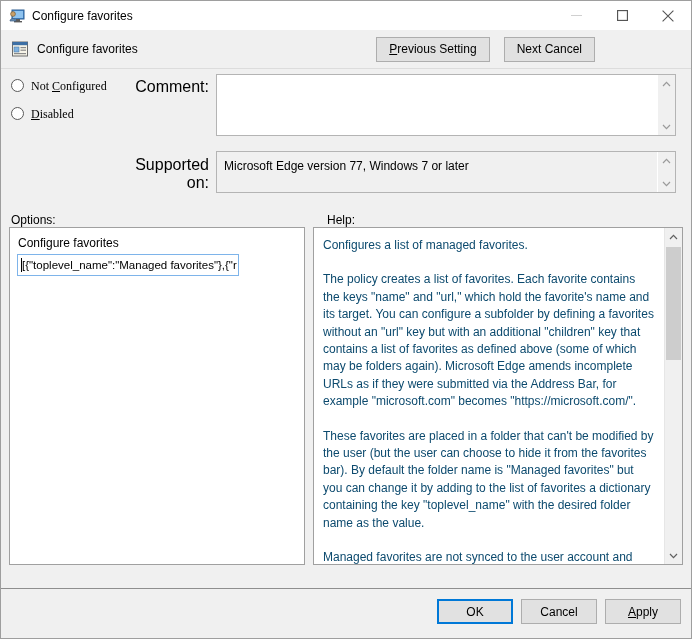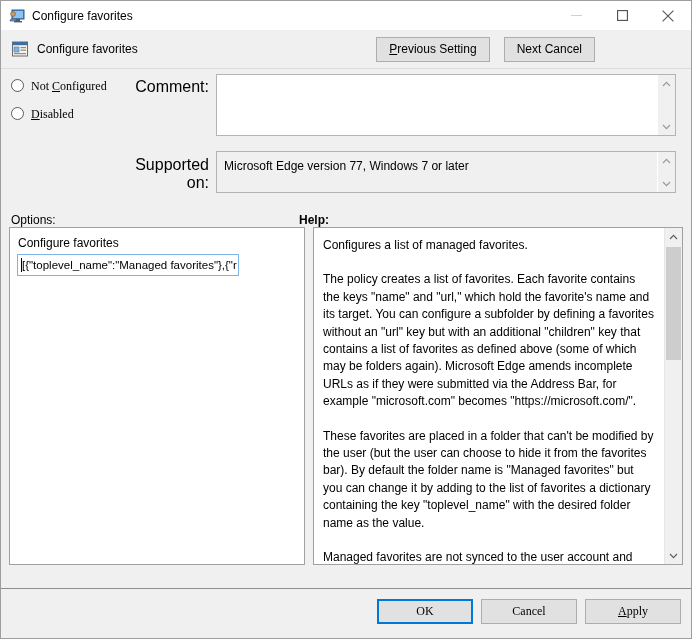--- a/index.html
+++ b/index.html
@@ -271,21 +271,21 @@
     width: 1px;
     height: 14px;
     background: #000;
     vertical-align: -3px;
   }
 
   .help-body {
     padding: 9px 10px 0 9px;
     font-size: 12px;
     line-height: 17.4px;
-    color: #000000;
+    color: #0c4a6e;
     overflow: hidden;
     height: 100%;
     box-sizing: border-box;
   }
   .help-body p { margin: 0 0 17px 0; }
   .help-body p:last-child { margin-bottom: 0; }
 
   
   .footer {
     height: 49px;
@@ -294,21 +294,21 @@
     background: #f0f0f0;
     position: relative;
   }
   .footer-buttons {
     position: absolute;
     right: 10px;
     top: 10px;
     display: flex;
     gap: 8px;
   }
-  .btn.wide { width: 96px; padding: 0; font-family: Liberation Serif, serif; }
+  .btn.wide { width: 76px; padding: 0; }
   .btn.focused {
     border: 2px solid #0078d7;
   }
 </style>
 </head>
 <body>
 
 <div id="dialog">
 
   <div class="titlebar">
@@ -408,21 +408,21 @@
           <svg width="9" height="6" viewBox="0 0 9 6">
               <path d="M1 1 L4.5 4.6 L8 1" stroke="#9a9a9a" stroke-width="1.2" fill="none"></path>
             </svg>
         </div>
       </div>
     </div>
   </div>
 
   <div class="panels-labels">
     <div class="panel-label" style="left:10px;">Options:</div>
-    <div class="panel-label" style="left:298px;font-weight:bold;">Help:</div>
+    <div class="panel-label" style="left:326px;">Help:</div>
   </div>
 
   <div class="panels">
 
     <div class="panel" style="left:8px; top:0px; width:296px; height:338px;">
       <div class="options-panel-title">Configure favorites</div>
       <div class="json-input"><span class="caret"></span><span placeholder="">[{"toplevel_name":"Managed favorites"},{"r</span></div>
     </div>
 
     <div class="panel" style="left:312px; top:0px; width:370px; height:338px;">

